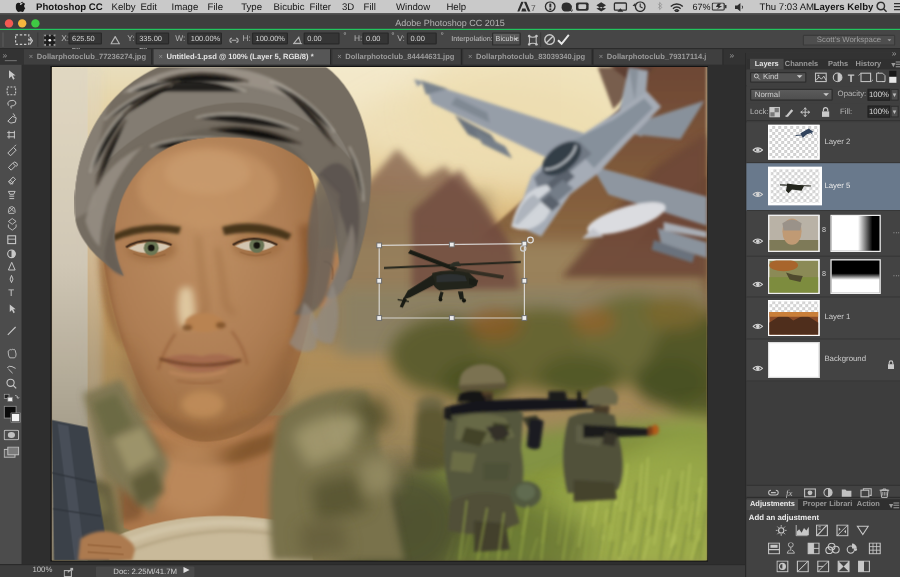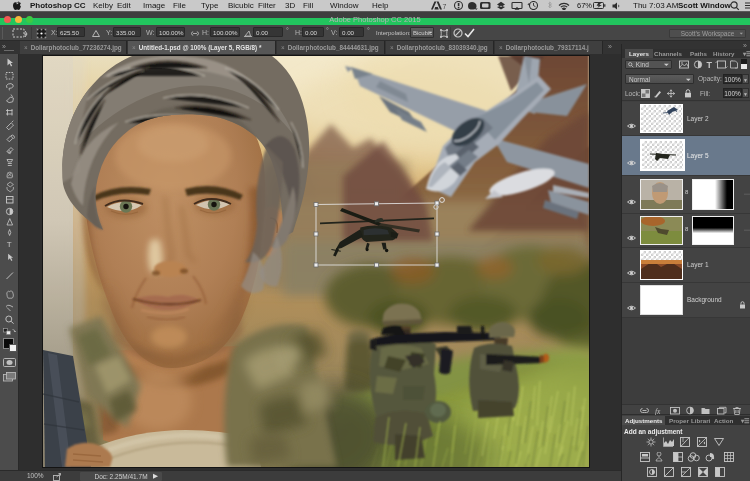--- a/index.html
+++ b/index.html
@@ -6,21 +6,21 @@
   html,body { width:750px; height:481px; overflow:hidden; background:#2e2e2e;
     font-family:"Liberation Sans", sans-serif; -webkit-font-smoothing:antialiased; }
   .abs { position:absolute; }
   #stage { position:relative; width:750px; height:481px; }
   
   #menubar { left:0; top:0; width:750px; height:11px; background:#c9c9c9;
     color:#151515; font-size:8px; line-height:12px;text-decoration:underline; }
   #menubar .mi { position:absolute; top:0; white-space:nowrap; letter-spacing:0; }
   
   #titlebar { left:0; top:11px; width:750px; height:14px; background:#3e3e3e;
-    border-top:1px solid #5a5a5a; border-bottom:7px solid #22c55e; }
+    border-top:1px solid #5a5a5a; border-bottom:1px solid #22c55e; }
   #titlebar .txt { position:absolute; left:0; right:0; top:3px; text-align:center;
     color:#b4b4b4; font-size:7.5px; }
   .tl { position:absolute; top:4px; width:7px; height:7px; border-radius:50%; }
   
   #optbar { left:0; top:25px; width:750px; height:16px; background:#464646;
     border-bottom:1px solid #2b2b2b; color:#bdbdbd; font-size:7px; }
   .obox { position:absolute; top:2px; height:10px; background:#353535;
     border:1px solid #282828; border-radius:1px; color:#d6d6d6;
     font-size:6.2px; line-height:9px; padding-left:2px; }
   .olab { position:absolute; top:4px; color:#b5b5b5; font-size:7px; line-height:8px;}
@@ -104,21 +104,21 @@
     <svg class="abs" style="left:593px;top:2px;" width="13" height="7" viewBox="0 0 13 7">
       <rect x="0.5" y="0.5" width="10" height="6" rx="1" fill="none" stroke="#2e2e2e" stroke-width="1"></rect>
       <path d="M11.8,2.2 l0,2.6" stroke="#2e2e2e" stroke-width="1.2"></path>
       <path d="M5.2,1 l2.8,0 l-1.6,2 l2.4,0 l-4.4,3 l1.4,-2.2 l-2.2,0 z" fill="#2e2e2e"></path>
     </svg>
     <svg class="abs" style="left:612px;top:1.5px;" width="10" height="8" viewBox="0 0 10 8">
       <path d="M0.5,2.5 l2,0 l2.5,-2 l0,7 l-2.5,-2 l-2,0 z" fill="#2e2e2e"></path>
       <path d="M6.5,2.8 a2.5,2.5 0 0 1 0,2.4" fill="none" stroke="#2e2e2e" stroke-width="0.8"></path>
     </svg>
     <span class="mi" style="left:633px;">Thu 7:03 AM</span>
-    <span class="mi" style="left:678px;font-weight:bold;">Scott Window</span>
+    <span class="mi" style="left:678px;font-weight:bold;">Layers Kelby</span>
     <svg class="abs" style="left:730px;top:1px;" width="10" height="10" viewBox="0 0 10 10">
       <circle cx="4" cy="4" r="3.1" fill="none" stroke="#2e2e2e" stroke-width="1.2"></circle>
         <path d="M6.3,6.3 l2.5,2.5" stroke="#2e2e2e" stroke-width="1.2"></path>
     </svg>
     <svg class="abs" style="left:745px;top:1.5px;" width="5" height="8" viewBox="0 0 5 8">
       <path d="M0,1 h5 M0,3.5 h5 M0,6 h5" stroke="#2e2e2e" stroke-width="1.1"></path>
     </svg>
   </div>
   </div>
 

